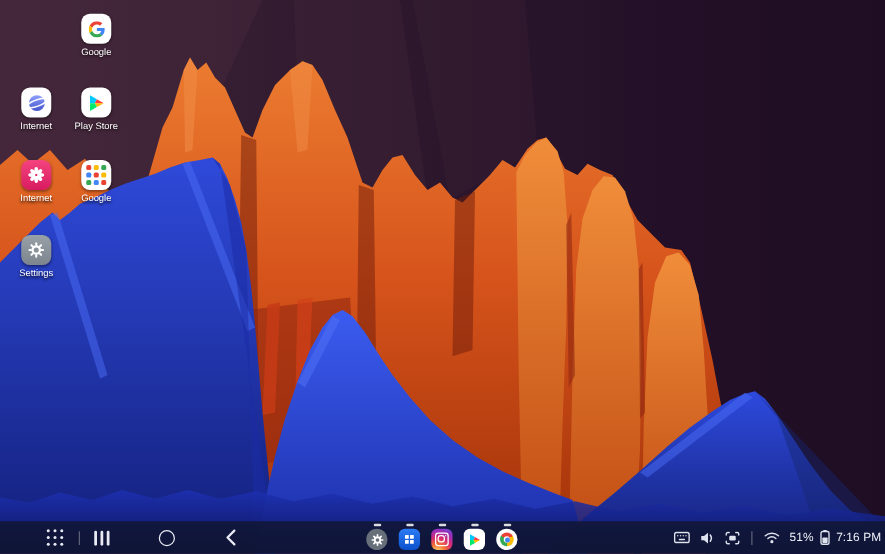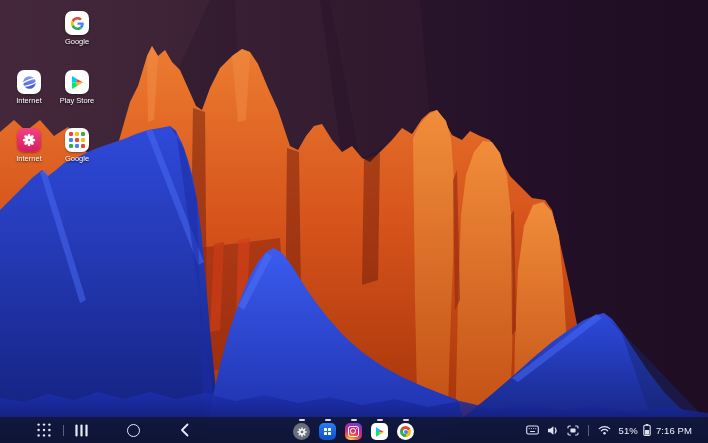--- a/index.html
+++ b/index.html
@@ -42,21 +42,21 @@
   .cam::after{content:"";position:absolute;left:1.4px;top:1.4px;width:3.4px;height:3.4px;border:1.1px solid #fff;border-radius:50%;}
   .cam::before{content:"";position:absolute;right:.6px;top:.6px;width:1.2px;height:1.2px;background:#fff;border-radius:50%;}
   .chrome-ring{width:11px;height:11px;border-radius:50%;
     background:conic-gradient(from -60deg,#EA4335 0 120deg,#FBBC05 0 240deg,#34A853 0 360deg);
     display:flex;align-items:center;justify-content:center;}
   .chrome-hub{width:5.6px;height:5.6px;border-radius:50%;background:#fff;display:flex;align-items:center;justify-content:center;}
   .chrome-dot{width:4px;height:4px;border-radius:50%;background:#4285F4;}
   .ltw-grid{display:grid;grid-template-columns:3.4px 3.4px;grid-template-rows:3.4px 3.4px;gap:.9px;}
   .ltw-grid span{background:#fff;border-radius:.4px;display:block;}
 
-  .status{position:absolute;right:16px;top:0;height:100%;display:flex;align-items:center;gap:8px;}
+  .status{position:absolute;right:3px;top:0;height:100%;display:flex;align-items:center;gap:8px;}
   .status .txt{font-size:9.5px;color:#eef1f8;letter-spacing:.1px;}
   .status .vsep{margin:0 1px;}
   .sico{display:flex;align-items:center;justify-content:center;}
 </style>
 </head>
 <body>
 
 <div class="screen">
 
   <svg class="wall" viewBox="0 0 708 443" preserveAspectRatio="none">
@@ -200,20 +200,38 @@
           <span style="background:#EA4335"></span>
           <span style="background:#FBBC05"></span>
         <span style="background:#34A853"></span>
           <span style="background:#4285F4"></span>
           <span style="background:#EA4335"></span>
       </div>
     </div>
     <div class="lbl">Google</div>
   </div>
 
+  <div class="app c1 r4">
+    <div class="ic ic-settings">
+      <svg viewBox="0 0 24 24" width="16" height="16">
+        <g fill="#fff">
+          <rect x="10.8" y="2.6" width="2.4" height="4.2" rx="1.2"></rect>
+          <rect x="10.8" y="2.6" width="2.4" height="4.2" rx="1.2" transform="rotate(45 12 12)"></rect>
+          <rect x="10.8" y="2.6" width="2.4" height="4.2" rx="1.2" transform="rotate(90 12 12)"></rect>
+          <rect x="10.8" y="2.6" width="2.4" height="4.2" rx="1.2" transform="rotate(135 12 12)"></rect>
+          <rect x="10.8" y="2.6" width="2.4" height="4.2" rx="1.2" transform="rotate(180 12 12)"></rect>
+          <rect x="10.8" y="2.6" width="2.4" height="4.2" rx="1.2" transform="rotate(225 12 12)"></rect>
+          <rect x="10.8" y="2.6" width="2.4" height="4.2" rx="1.2" transform="rotate(270 12 12)"></rect>
+          <rect x="10.8" y="2.6" width="2.4" height="4.2" rx="1.2" transform="rotate(315 12 12)"></rect>
+        </g>
+        <circle cx="12" cy="12" r="4.4" fill="none" stroke="#fff" stroke-width="2.7"></circle>
+      </svg>
+    </div>
+    <div class="lbl">Settings</div>
+  </div>
 
   <div class="taskbar">
 
     <div class="nav">
       <div class="navbtn">
         <svg width="16" height="16" viewBox="0 0 16 16">
             <g fill="#e8ebf4">
           <circle cx="2.6" cy="2.6" r="1.2"></circle>
               <circle cx="8" cy="2.6" r="1.2"></circle>
               <circle cx="13.4" cy="2.6" r="1.2"></circle>

